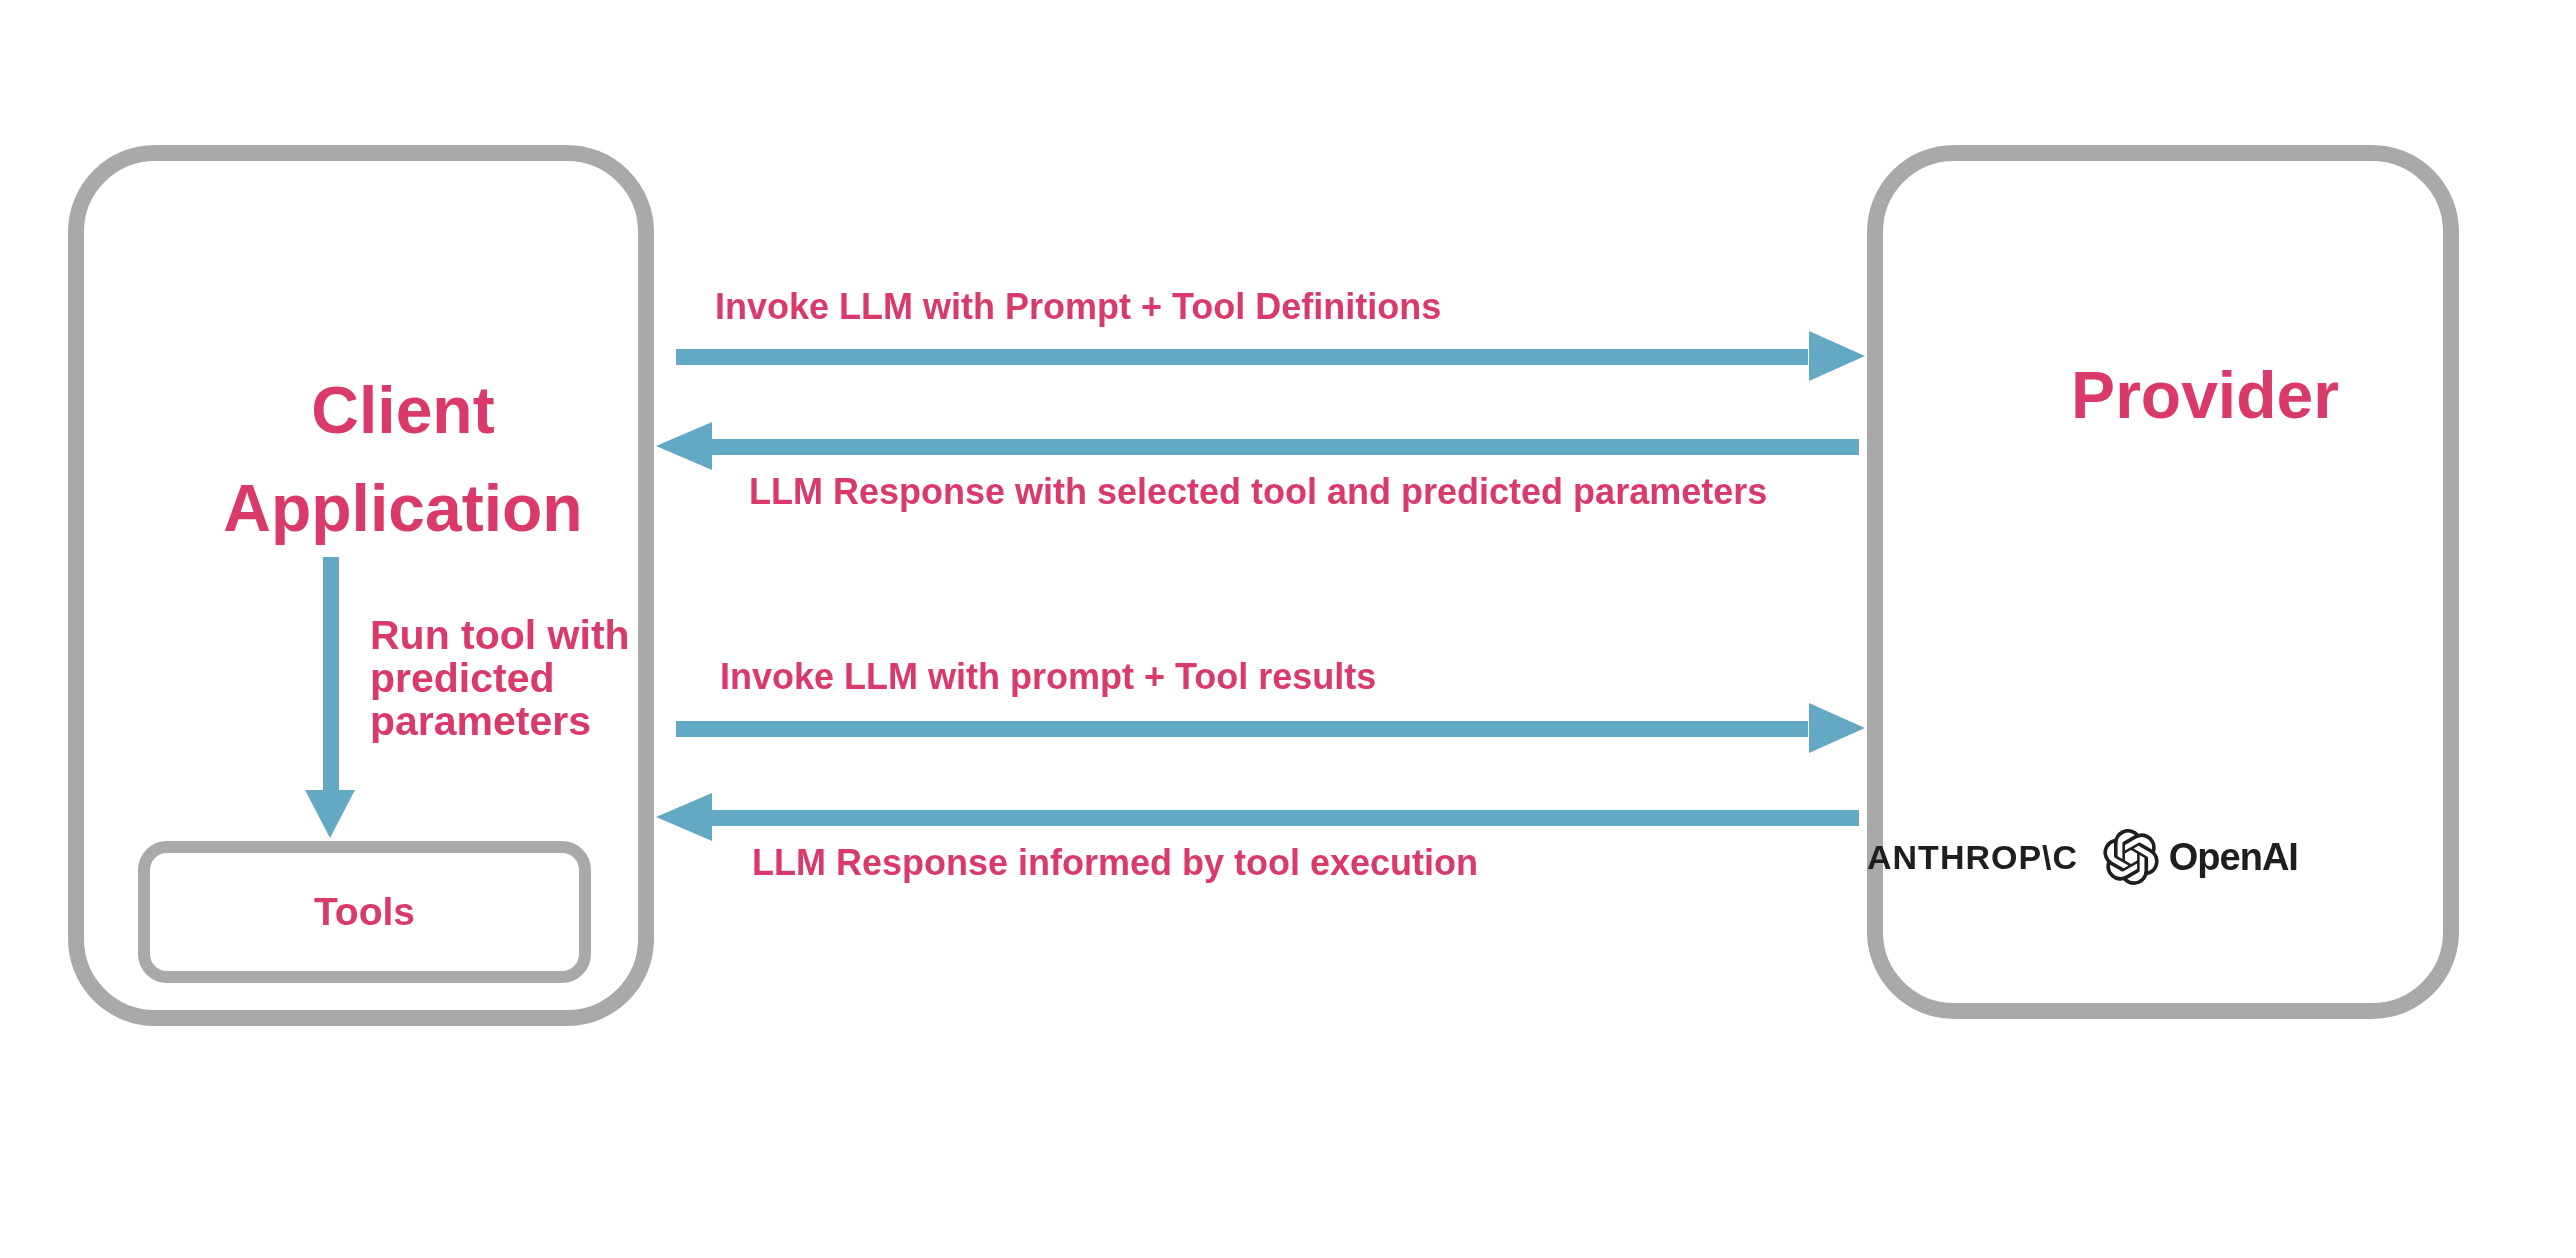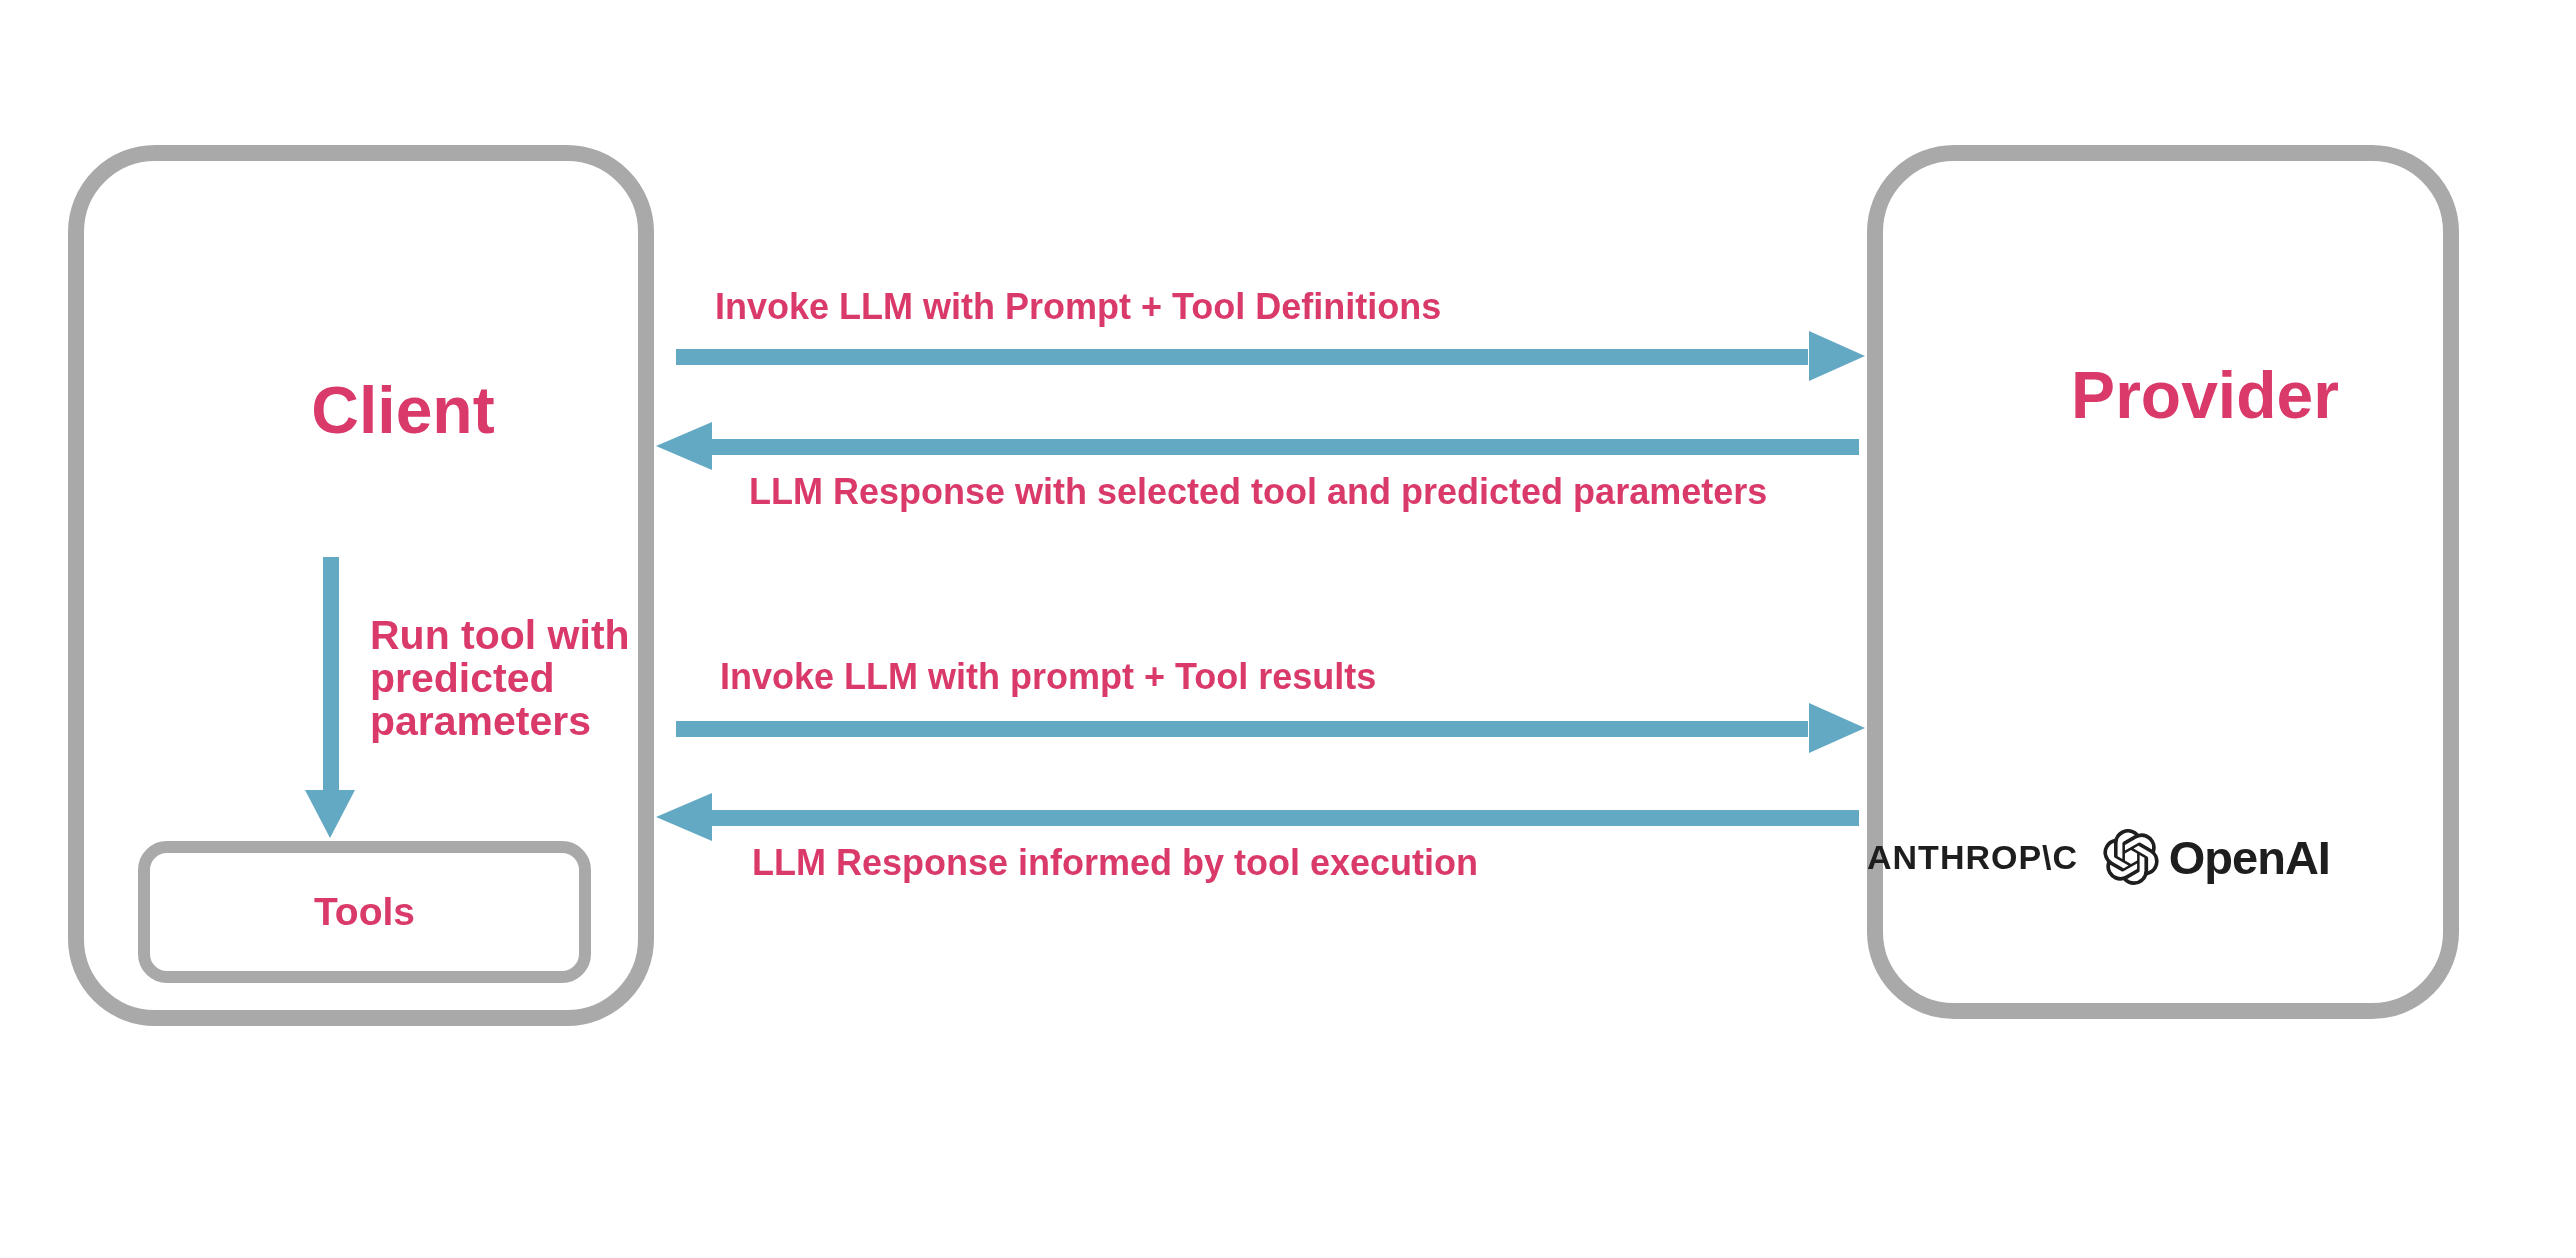--- a/index.html
+++ b/index.html
@@ -74,31 +74,32 @@
   }
   
   .logos{
     position:absolute;left:1867px;top:829px;width:592px;
     display:flex;flex-direction:row;align-items:center;gap:25px;
   }
   .anthropic-wordmark{
     color:var(--dark);font-size:34px;letter-spacing:1px;white-space:nowrap;
   }
   .openai-row{display:flex;align-items:center;gap:9.7px;}
-  .openai-wordmark{color:var(--dark);font-size:47px;letter-spacing:-1px;white-space:nowrap;}
+  .openai-wordmark{color:var(--dark);font-size:38px;letter-spacing:-1px;white-space:nowrap;}
   .openai-mark{width:56px;height:56px;display:block;}
 </style>
 </head>
 <body>
 
 <div class="canvas">
 
   <div class="big-box client-box"></div>
   <div class="box-title client-title">
     <div>Client</div>
+    <div>Application</div>
   </div>
 
   <div class="tools-box">
     <span class="tools-label">Tools</span>
   </div>
 
   <div class="v-arrow-body" style="left:323px;top:557px;height:234px;"></div>
   <div class="head-down" style="left:305px;top:790px;"></div>
   <div class="run-tool-label">Run tool with
 predicted

